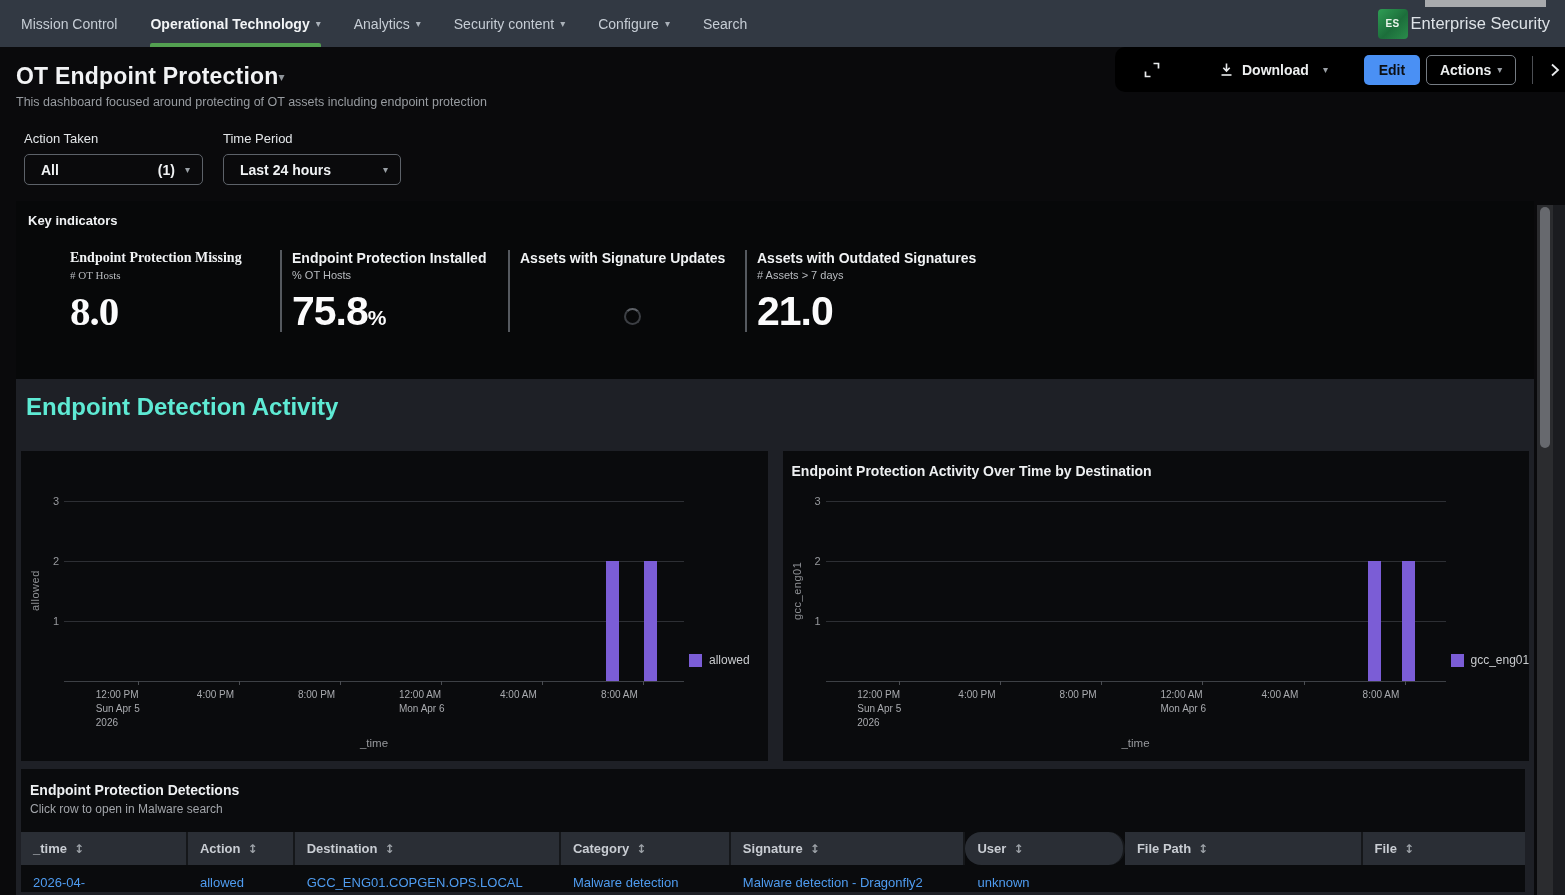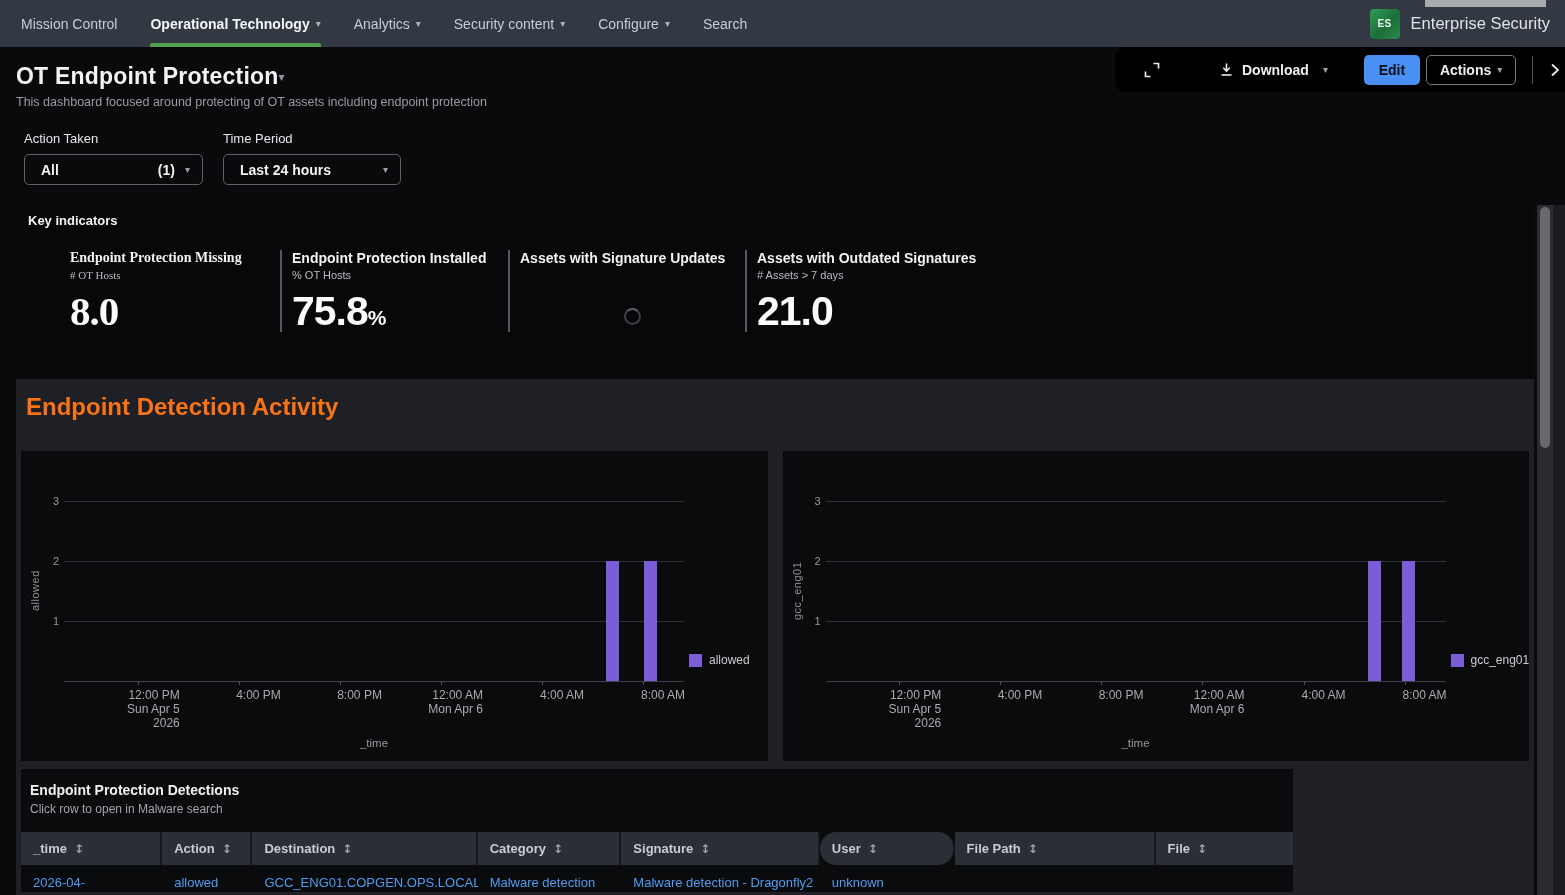--- a/index.html
+++ b/index.html
@@ -10,21 +10,21 @@
     color:#e9eaec;
   }
   
   .navbar { position:relative; height:47px; background:#323943; display:flex; align-items:stretch;justify-content:space-between; }
   .nav-items { display:flex; align-items:stretch; padding-left:21px; }
   .nav-item { position:relative; display:flex; align-items:center; gap:6px; margin-right:33px;
     font-size:14px; color:#c6cdd5; cursor:pointer; white-space:nowrap; }
   .nav-item.active { color:#f2f4f6; font-weight:700; }
   .nav-item .caret { font-family:"DejaVu Sans",sans-serif; font-size:10px; color:#aab1b9; }
   .nav-item .underline { position:absolute; left:0; right:0; bottom:0; height:4px; background:#53a051; border-radius:2px 2px 0 0; }
-  .nav-right { margin-left:auto; display:flex; align-items:center; gap:11px; padding-right:15px; }
+  .nav-right { margin-left:auto; display:flex; align-items:center; gap:3px; padding-right:15px; }
   .es-logo { width:30px; height:30px; border-radius:4px; background:linear-gradient(135deg,#2f9e55 0%,#1c6e3b 55%,#2a8c4b 100%);
     display:flex; align-items:center; justify-content:center; font-size:10px; font-weight:700; color:#eaf4ec; letter-spacing:.5px; }
   .product-name { font-size:16.5px; color:#dde2e7; }
   
   .toolbar { position:absolute; top:47px; right:0; width:450px; height:45px; background:#000;
     border-radius:10px 0 0 10px; display:flex; align-items:center; z-index:5; }
   .tb-expand { margin-left:28px; width:22px; height:22px; display:flex; align-items:center; justify-content:center; cursor:pointer; }
   .tb-download { display:flex; align-items:center; gap:8px; margin-left:58px; cursor:pointer; font-size:14px; font-weight:700; color:#eceeef; }
   .tb-download .caret, .tb-actions .caret { font-family:"DejaVu Sans",sans-serif; font-size:10px; color:#9ba0a6; margin-left:6px; }
   .tb-edit { margin-left:36px; height:30px; min-width:56px; padding:0 14px; border:none; border-radius:5px;
@@ -60,38 +60,38 @@
   .kpi-card:nth-child(2){ width:228px; }
   .kpi-card:nth-child(3){ width:237px; }
   .kpi-card:nth-child(4){ width:300px; }
   .kpi-title { font-size:14px; font-weight:700; color:#f0f2f4; }
   .kpi-sub { margin-top:3px; font-size:11px; color:#b9bcc0; min-height:13px; }
   .kpi-value { margin-top:9px; font-size:41px; font-weight:700; color:#fbfbfc; letter-spacing:-1px; line-height:1; }
   .kpi-value .suffix { font-size:21px; font-weight:700; letter-spacing:0; }
   .spinner { width:17px; height:17px; border-radius:50%; border:2px solid #3c3f44; border-top-color:#5d6167; margin:26px auto 0; }
   
   .section { margin:0 15px 0 16px; width:1518px; height:520px; background:#1e2026; padding:10px 5px 0 5px; }
-  .section-title { font-size:24px; font-weight:700; color:#f97316; padding:4px 0 0 5px; }
+  .section-title { font-size:24px; font-weight:700; color:#5eead4; padding:4px 0 0 5px; }
   .charts-row { display:flex; gap:15px; margin-top:30px; }
   .chart-panel { position:relative; width:746.5px; height:310px; background:#0a0b0d; }
   .panel-title { padding:12px 0 0 9px; font-size:14px; font-weight:700; color:#eef0f2; }
   .chart-canvas { position:absolute; left:8px; top:42px; right:8px; bottom:0; }
   .gridline { position:absolute; height:1px; background:#2d2f34; }
   .axisline { position:absolute; height:1px; background:#3d4045; }
   .tickmark { position:absolute; width:1px; height:4px; background:#4a4d52; }
   .ytick { position:absolute; width:26px; text-align:right; font-size:11px; color:#97999d; }
   .ylab { position:absolute; left:0px; top:8px; height:180px; width:14px; writing-mode:vertical-rl; transform:rotate(180deg);
     text-align:center; font-size:11px; color:#8e9094; letter-spacing:.5px; }
   .bar { position:absolute; width:13px; background:#7b5dd6; }
-  .xtick { position:absolute; width:84px; text-align:right; font-size:12px; color:#a9abaf; line-height:14px; }
+  .xtick { position:absolute; width:84px; text-align:left; font-size:10px; color:#a9abaf; line-height:14px; }
   .xlab { position:absolute; text-align:center; font-size:11.5px; color:#97999d; }
   .legend { position:absolute; display:flex; align-items:center; gap:7px; font-size:12px; color:#c9cbce; }
   .legend .swatch { width:13px; height:13px; background:#7b5dd6; }
   
-  .table-panel { margin-top:8px; width:1272px; height:123px; background:#0a0b0d; overflow:hidden; }
+  .table-panel { margin-top:8px; width:1504px; height:123px; background:#0a0b0d; overflow:hidden; }
   .table-title { padding:13px 0 0 9px; font-size:14px; font-weight:700; color:#eef0f2; }
   .table-sub { padding:4px 0 0 9px; font-size:12px; color:#a2a5aa; }
   .det-table { margin-top:16px; width:100%; }
   .tr { display:flex; }
   .th { background:#2a2e35; color:#c9cdd3; font-size:13px; font-weight:700; padding:9px 12px; border-right:2px solid #15171a;
     display:flex; align-items:center; gap:7px; cursor:pointer; white-space:nowrap; overflow:hidden; }
   .th:last-child { border-right:none; }
   .sort-icon { font-family:"DejaVu Sans",sans-serif; font-size:12px; color:#9da2a8; }
   .td { padding:10px 12px 8px 12px; font-size:13px; color:#4f9cf0; white-space:nowrap; overflow:hidden; }
   .body-row { cursor:pointer; }
@@ -249,20 +249,21 @@
             <div class="bar" title="Mon Apr 6 ~6:35 AM — allowed: 2" style="left: 577.2px; top: 68px; height: 120px; background: rgb(123, 93, 214);"></div>
             <div class="bar" title="Mon Apr 6 ~8:00 AM — allowed: 2" style="left: 615.02px; top: 68px; height: 120px; background: rgb(123, 93, 214);"></div>
             <div class="xlab" style="left: 35px; width: 620px; top: 244px;">_time</div>
             <div class="legend" style="left: 660px; top: 160px;">
               <span class="swatch" style="background: rgb(123, 93, 214);"></span>
               <span>allowed</span>
             </div>
           </div>
       </div>
       <div class="chart-panel" id="chart-panel-1">
+        <div class="panel-title">Endpoint Protection Activity Over Time by Destination</div>
         <div class="chart-canvas">
             <div class="ylab">gcc_eng01</div>
             <div class="gridline" style="left: 35px; width: 620px; top: 128px;"></div>
             <div class="ytick" style="left: 4px; top: 122px;">1</div>
             <div class="gridline" style="left: 35px; width: 620px; top: 68px;"></div>
             <div class="ytick" style="left: 4px; top: 62px;">2</div>
             <div class="gridline" style="left: 35px; width: 620px; top: 8px;"></div>
             <div class="ytick" style="left: 4px; top: 2px;">3</div>
             <div class="axisline" style="left: 35px; width: 620px; top: 188px;"></div>
             <div class="tickmark" style="left: 108.78px; top: 188px;"></div>

